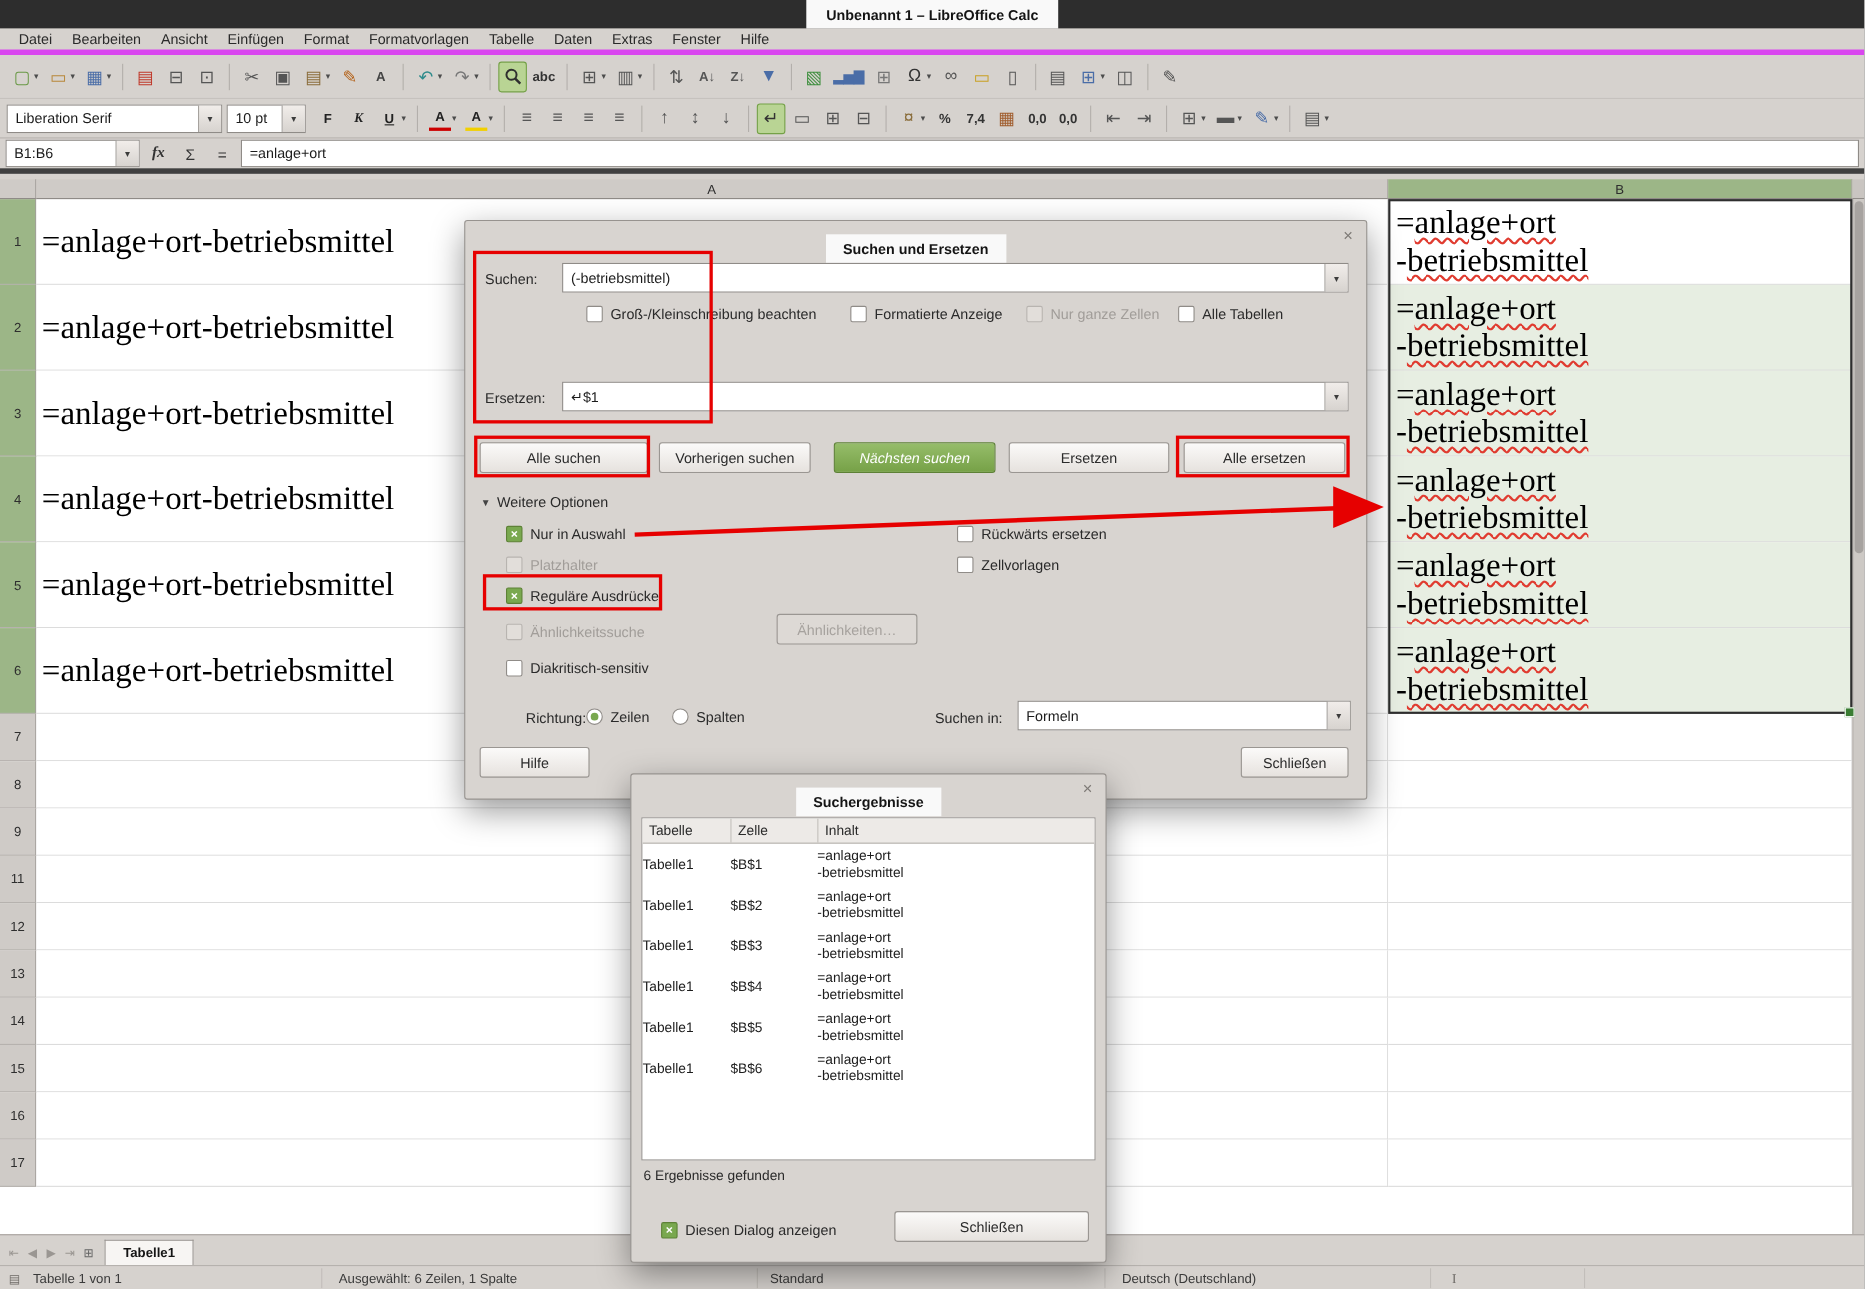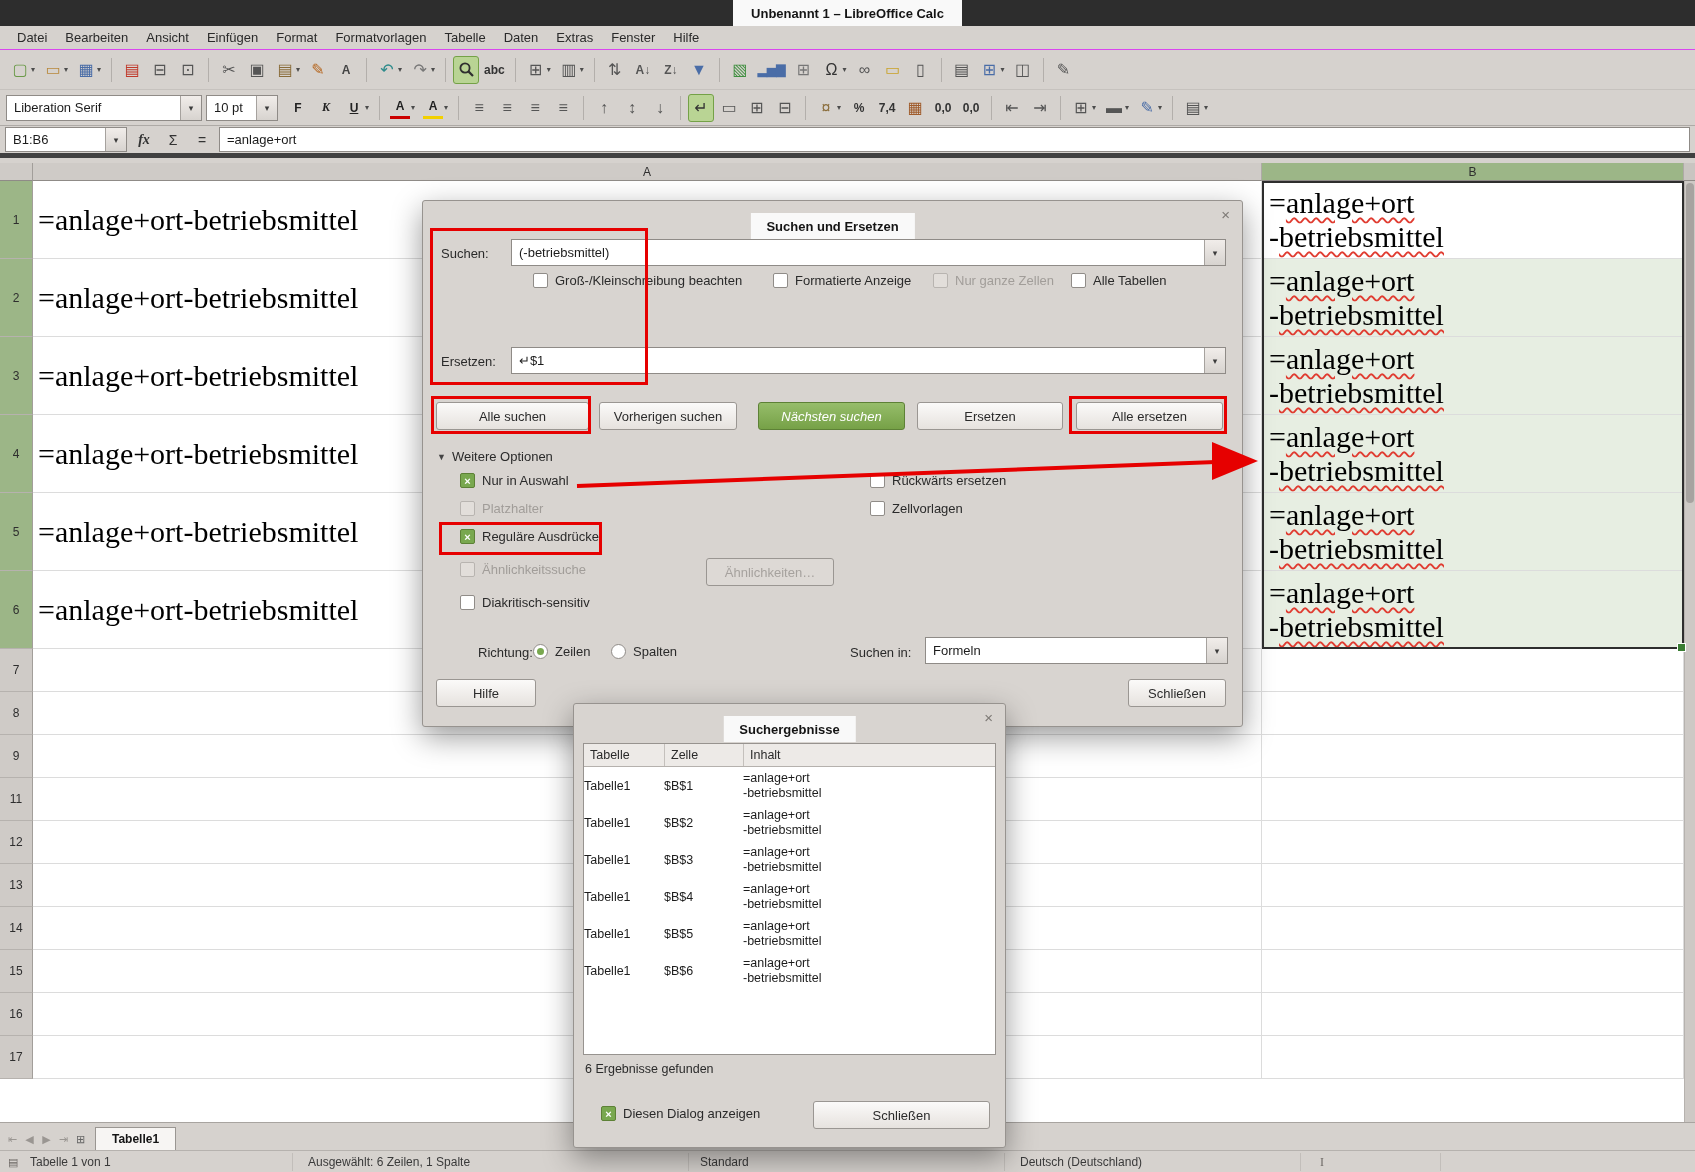--- a/index.html
+++ b/index.html
@@ -14,21 +14,21 @@
 
   
   .titlebar { position:absolute; left:0; top:0; width:100%; height:26px; background:#2d2d2d;
     display:flex; align-items:center; justify-content:center; }
   .title-pill { background:#f9f9f9; height:100%; display:flex; align-items:center;
     padding:0 18px; font-size:13px; font-weight:bold; color:#141414; }
 
   
   .menubar { position:absolute; left:0; top:26px; width:100%; height:24px;
     background:var(--c-toolbar); display:flex; align-items:center; padding-left:8px;
-    border-bottom:1px solid #d946ef; }
+    border-bottom:5px solid #d946ef; }
   .menu-item { padding:2px 9px; font-size:13px; color:#2a2a2a; }
 
   
   .tbrow { position:absolute; left:0; width:100%; background:var(--c-toolbar);
     display:flex; align-items:center; padding-left:6px; }
   .tb1 { top:50px; height:40px; border-bottom:1px solid #c6c2be; }
   .tb2 { top:90px; height:36px; border-bottom:1px solid #aeaaa6; }
   .tbwrap { display:flex; align-items:center; height:28px; padding:1px 2px;
     border:1px solid transparent; border-radius:3px; margin:0 1px; flex:none; }
   .tbwrap.active { background:#b9d494; border-color:#74a147; }
@@ -122,21 +122,21 @@
 
   .flabel { position:absolute; font-size:13px; color:#2a2a2a; white-space:nowrap; }
   .btn { position:absolute; height:28px; display:flex; align-items:center; justify-content:center;
     font-size:13px; color:#2b2b2b; background:linear-gradient(#fbfaf9,#e6e2de);
     border:1px solid #9a9692; border-radius:3px; white-space:nowrap; }
   .btn.primary { background:linear-gradient(#96bd6a,#76a147); border-color:#5d8136; color:#fff;font-style:italic; }
   .btn.dis { color:#a6a29e; background:#ddd9d5; }
   .expander { position:absolute; display:flex; align-items:center; gap:6px; font-size:13px; color:#2a2a2a; }
   .tri { font-size:9px; color:#444; }
 
-  .cbrow { position:absolute; display:flex; align-items:flex-start; gap:7px; font-size:13px;
+  .cbrow { position:absolute; display:flex; align-items:flex-end; gap:7px; font-size:13px;
     color:#2a2a2a; height:20px; white-space:nowrap;padding-left:15px; }
   .cb { width:15px;height:15px;border:1px solid #908c88;background:#fff;display:inline-flex;
     align-items:center;justify-content:center;font-size:11px;font-weight:bold;color:#fff;
     border-radius:2px;flex:none; }
   .cb.checked { background:var(--c-accent); border-color:#5d8136; }
   .cb.dis { background:#e2deda; border-color:#b8b4b0; }
   .cbrow.disabled .cblab { color:#a19d99; }
   .radiorow { position:absolute; display:flex; align-items:center; gap:7px; font-size:13px;
     color:#2a2a2a; height:20px; white-space:nowrap; }
   .radio { width:15px;height:15px;border:1px solid #908c88;border-radius:50%;background:#fff;

